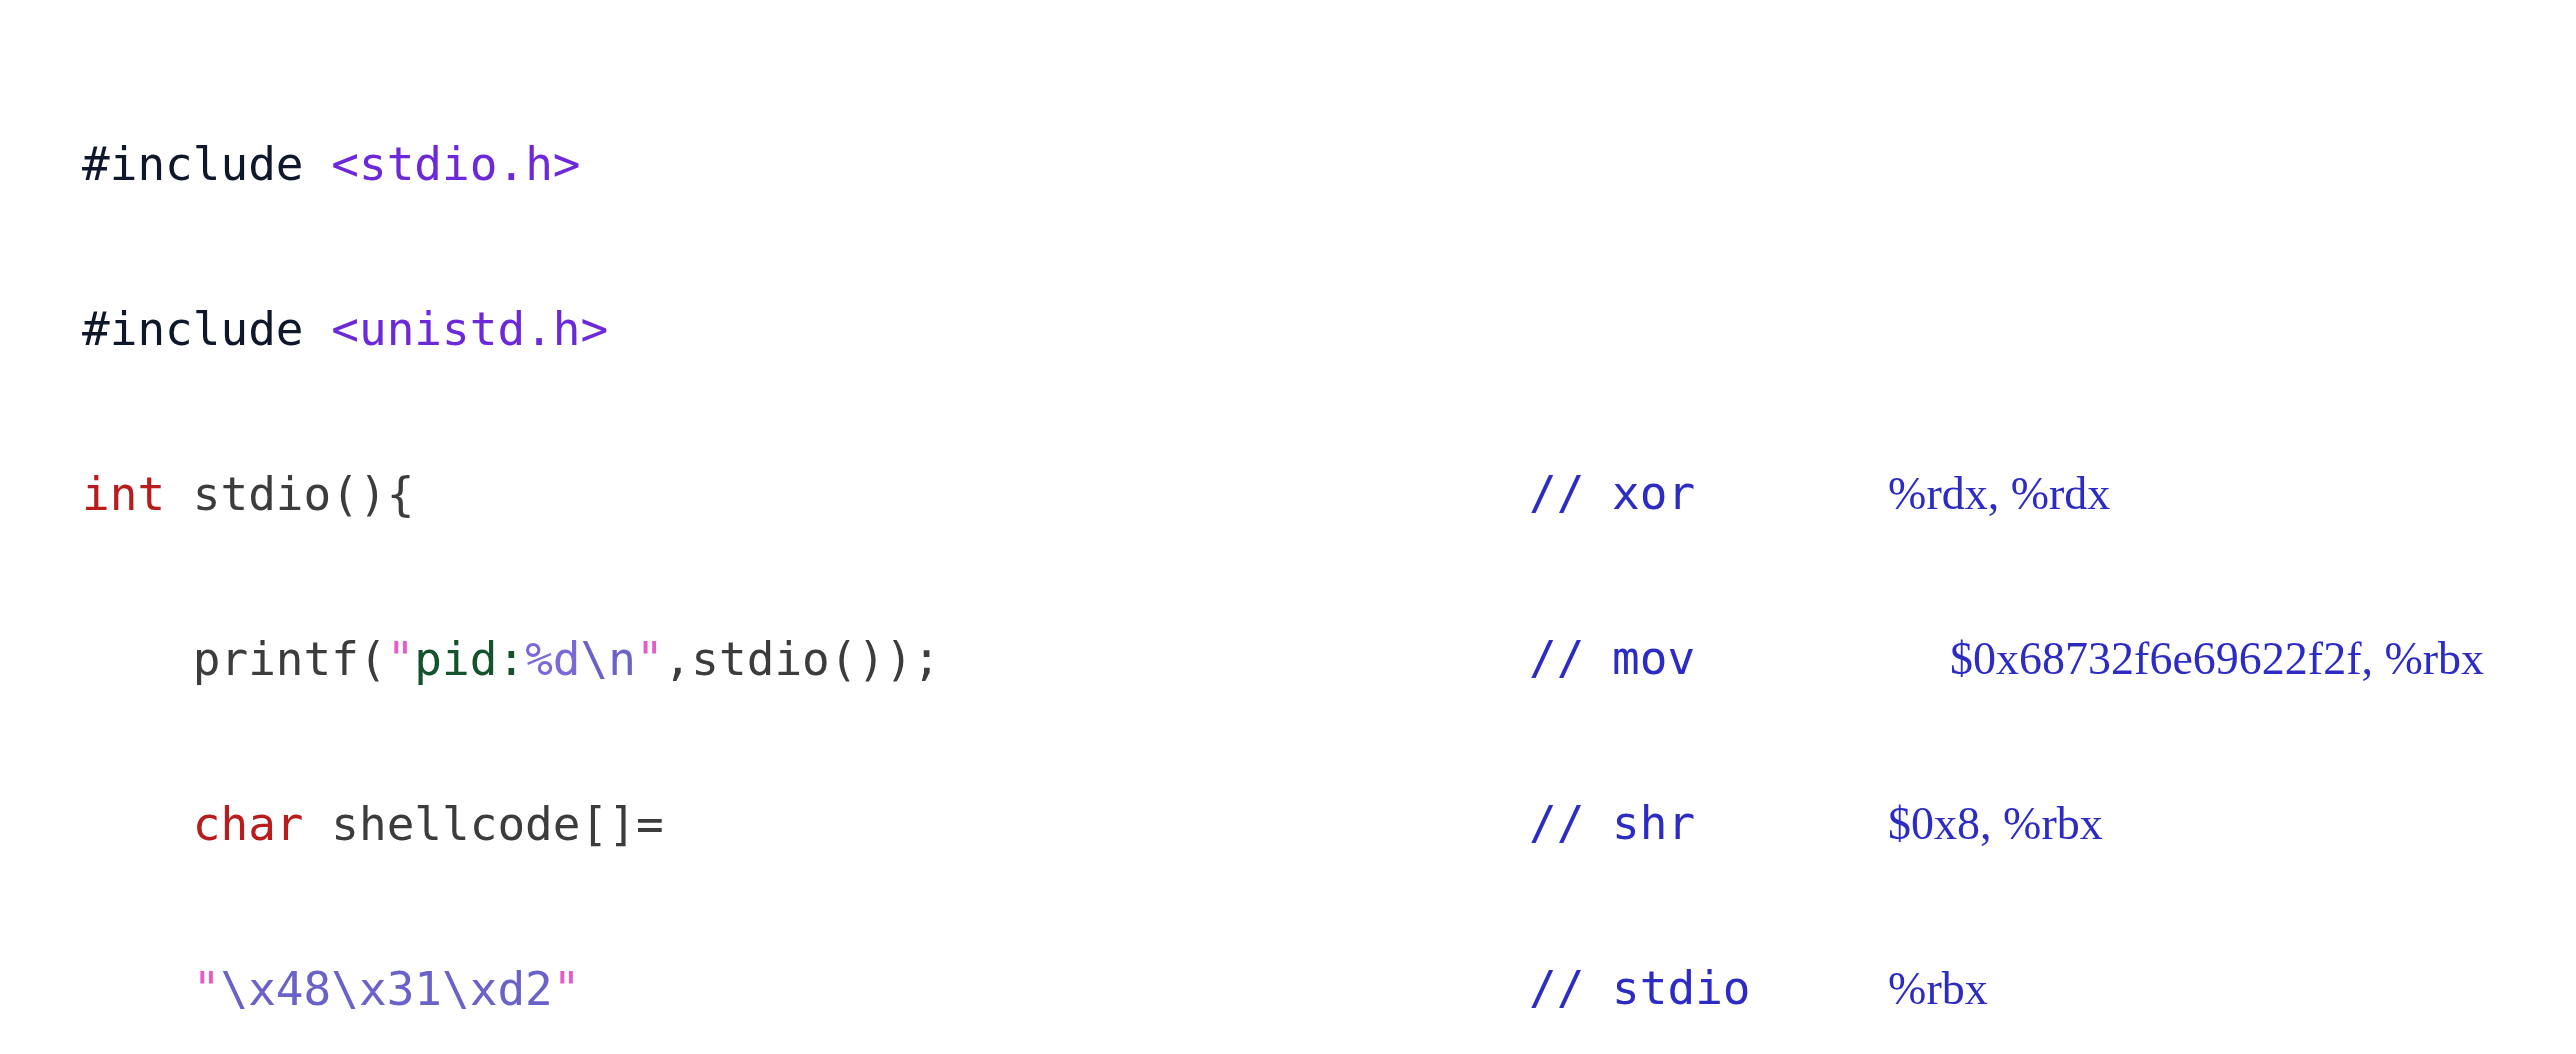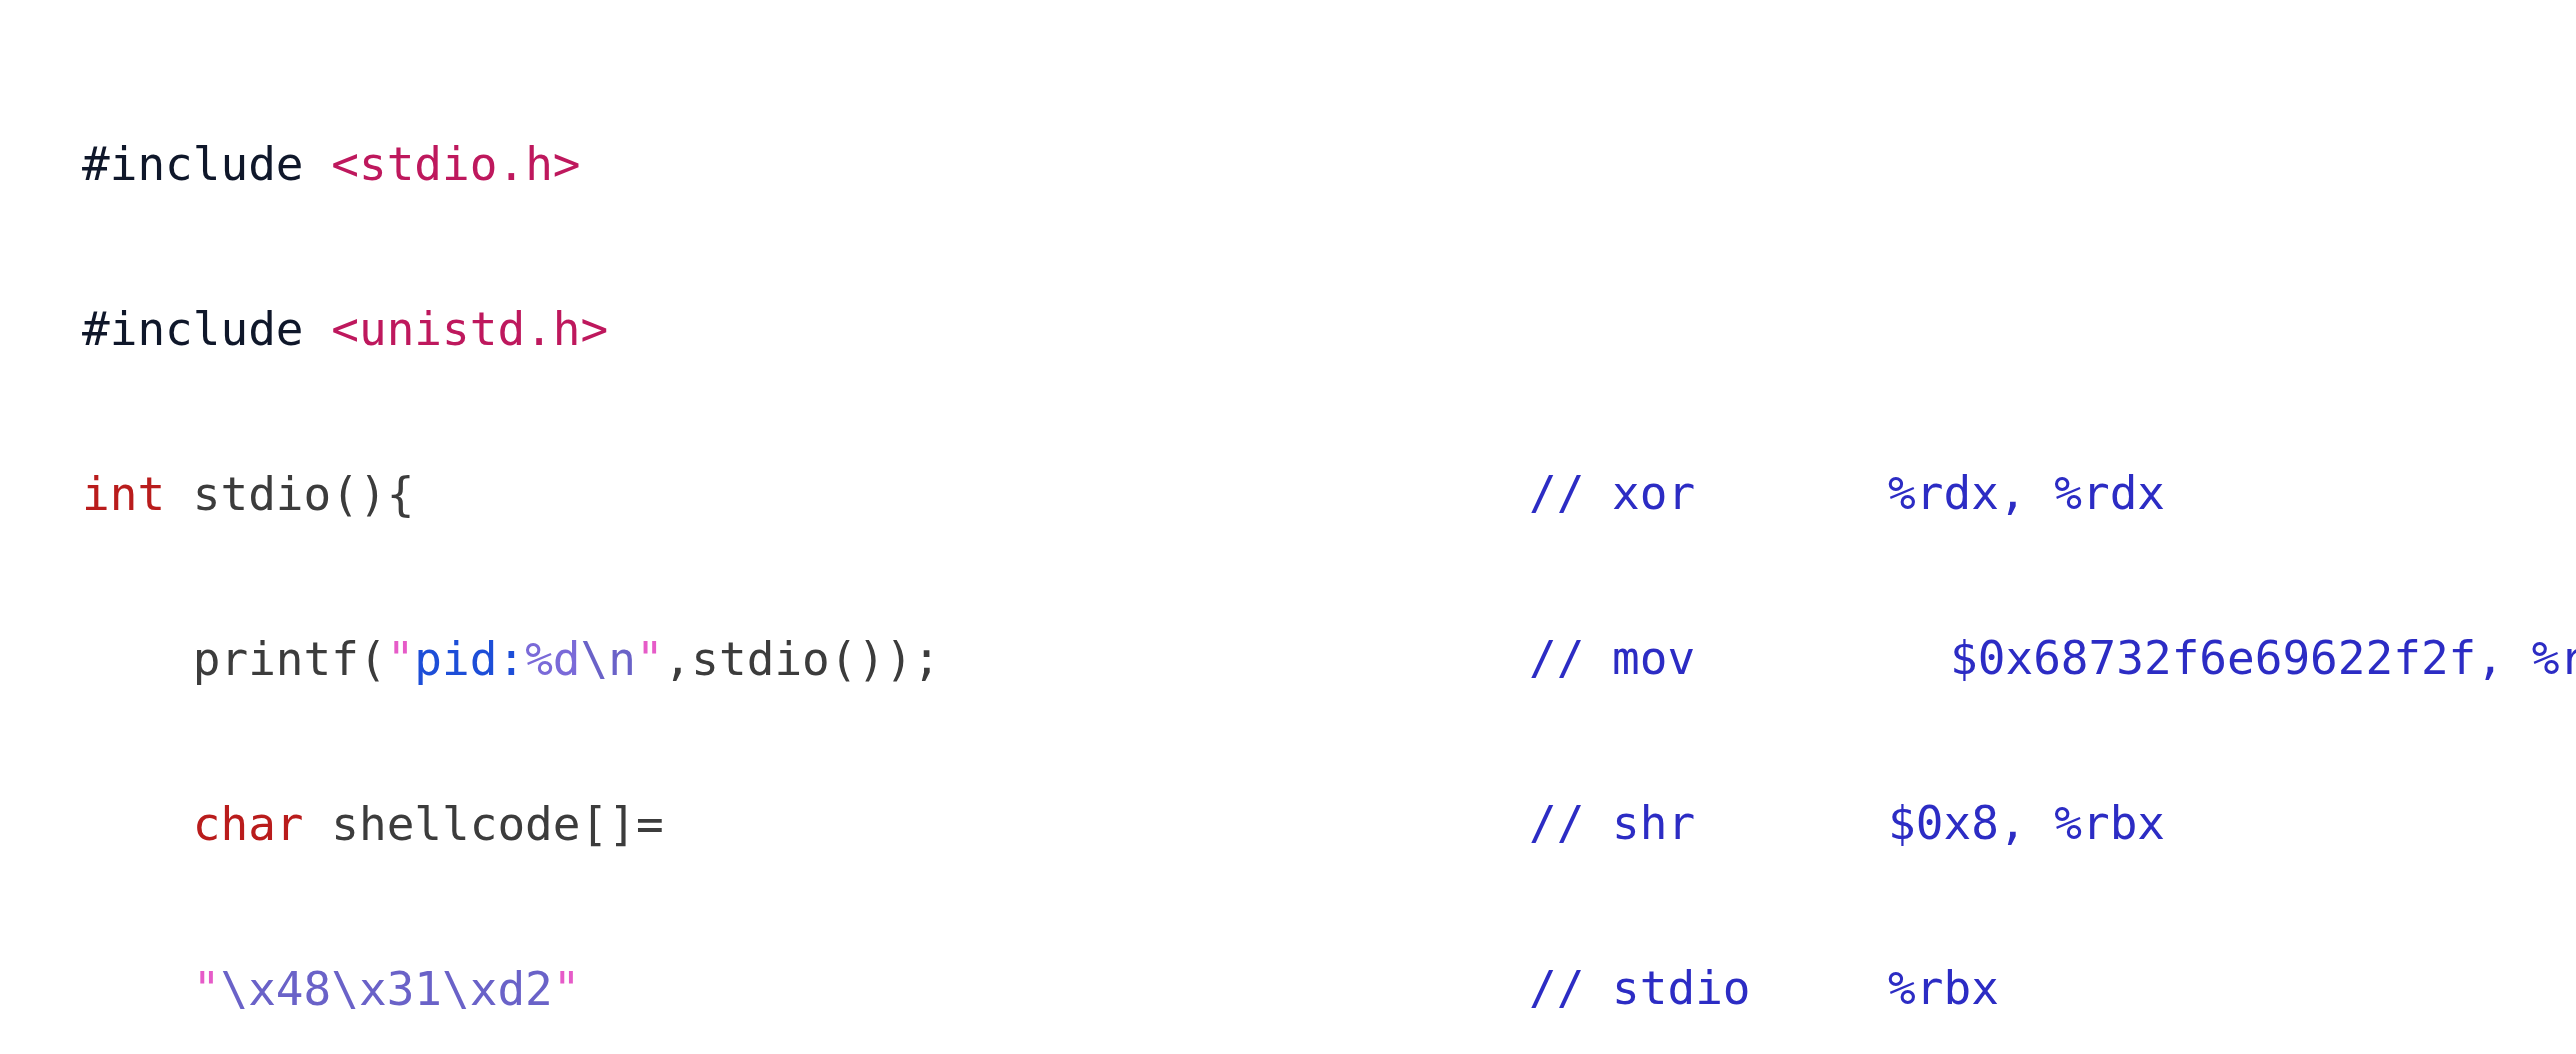--- a/index.html
+++ b/index.html
@@ -18,29 +18,29 @@
     font-family: "DejaVu Sans Mono", "Liberation Mono", monospace;
     font-size: 46px;
     line-height: 55px;
     white-space: pre;
     color: #3c3c3c;
   }
   #code-left { left: 82px; top: 26.5px; }
   #code-right { left: 1529px; top: 356px; color: #2c2cc4; }
   .line { height: 55px; display: block; }
   .pp   { color: #0f172a; }   
-  .hdr  { color: #be185d; }   
+  .hdr  { color: #6d28d9; }   
   .kw   { color: #b91c1c; }   
   .q    { color: #e65bc8; }   
-  .str  { color: #1d4ed8; }   
+  .str  { color: #14532d; }   
   .esc  { color: #6a62c8; }   
   .fmt  { color: #7a6ad8; }   
   .cm   { color: #2c2cc4; }
   .cm .op { display: inline-block; width: 276px; }
-  .cm .arg { display: inline-block; }
+  .cm .arg { display: inline-block; font-family: Liberation Serif, serif; }
   .cm .arg.wide { padding-left: 62px; }
 </style>
 </head>
 <body>
 
 <div id="code-left" class="code">
   <span class="line"><span class="pp">#include</span> <span class="hdr">&lt;stdio.h&gt;</span></span>
   <span class="line"><span class="pp">#include</span> <span class="hdr">&lt;unistd.h&gt;</span></span>
   <span class="line"><span class="kw">int</span><span> stdio(){</span></span>
   <span class="line">    <span>printf(</span><span class="q">"</span><span class="str">pid:</span><span class="fmt">%d</span><span class="esc">\n</span><span class="q">"</span><span>,stdio());</span></span>

